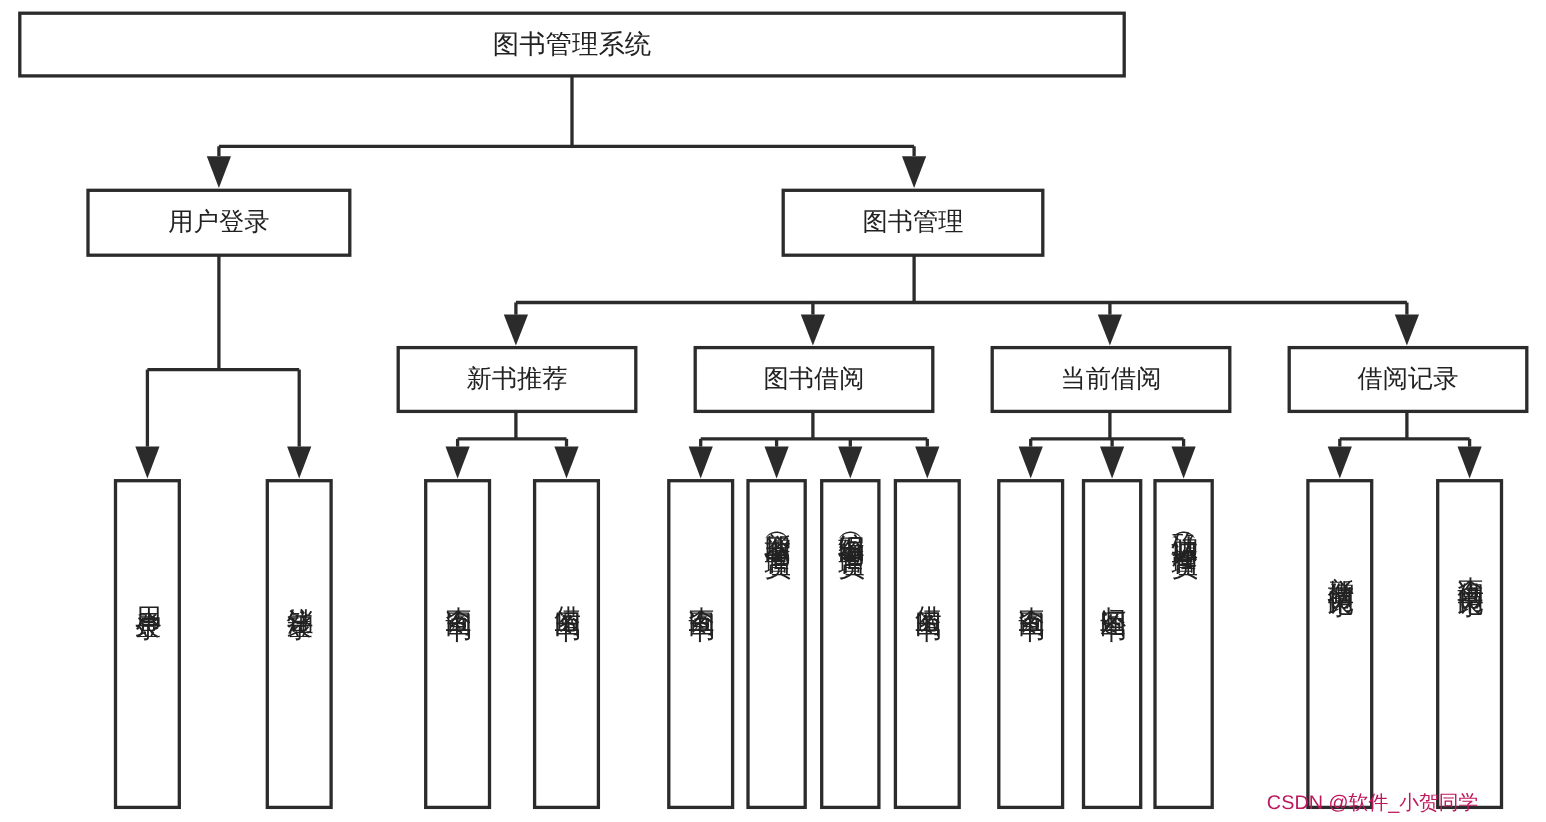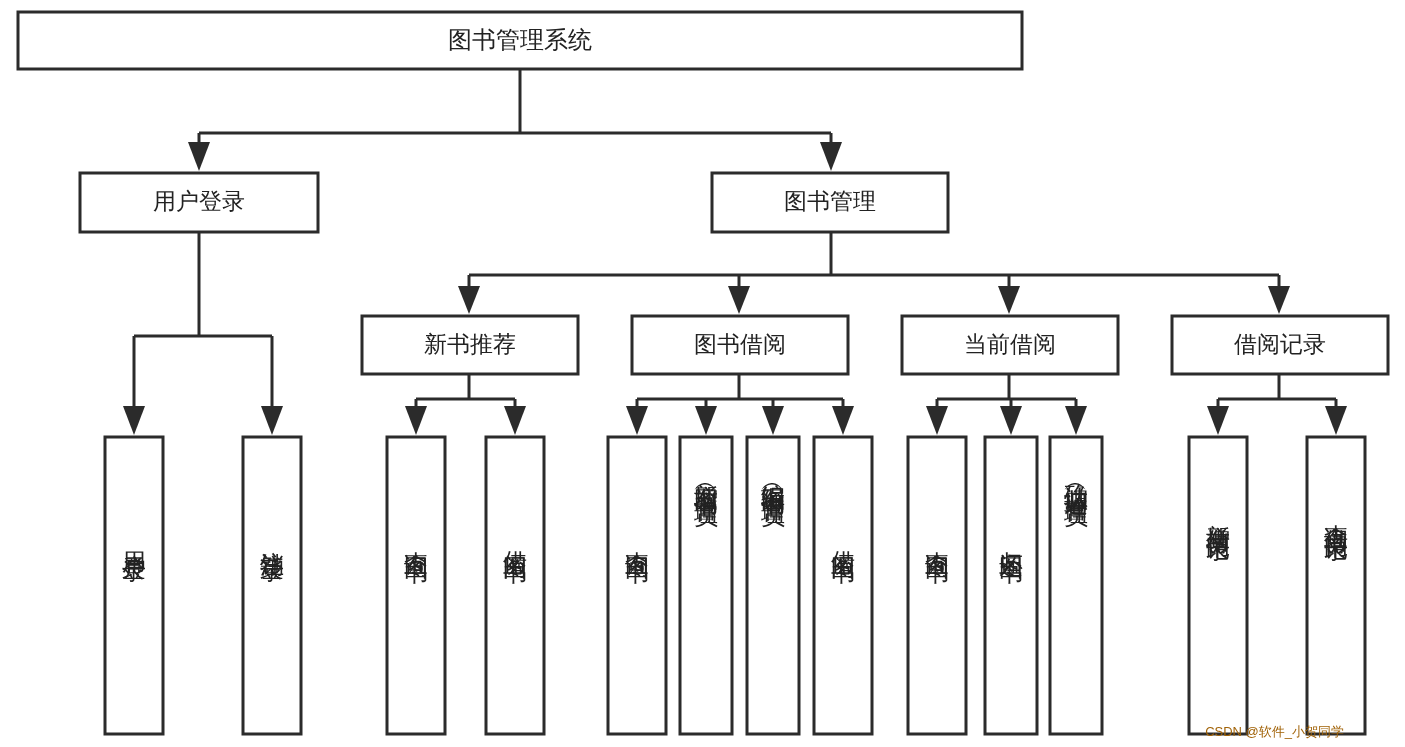--- a/index.html
+++ b/index.html
@@ -73,22 +73,22 @@
     line-height: 1.0;
     color: #222222;
     letter-spacing: 3px;
     white-space: nowrap;
   }
   .watermark {
     position: absolute;
     right: 10px;
     bottom: 6px;
     font-family: "Liberation Sans", "DejaVu Sans", sans-serif;
-    font-size: 13px;
-    color: #a16207;
+    font-size: 18px;
+    color: #be185d;
     white-space: nowrap;
     pointer-events: none;
   }
 </style>
 </head>
 <body>
 
 <div id="diagram-root">
 
   <svg class="diagram-canvas" viewBox="0 0 1405 747" xmlns="http://www.w3.org/2000/svg">

